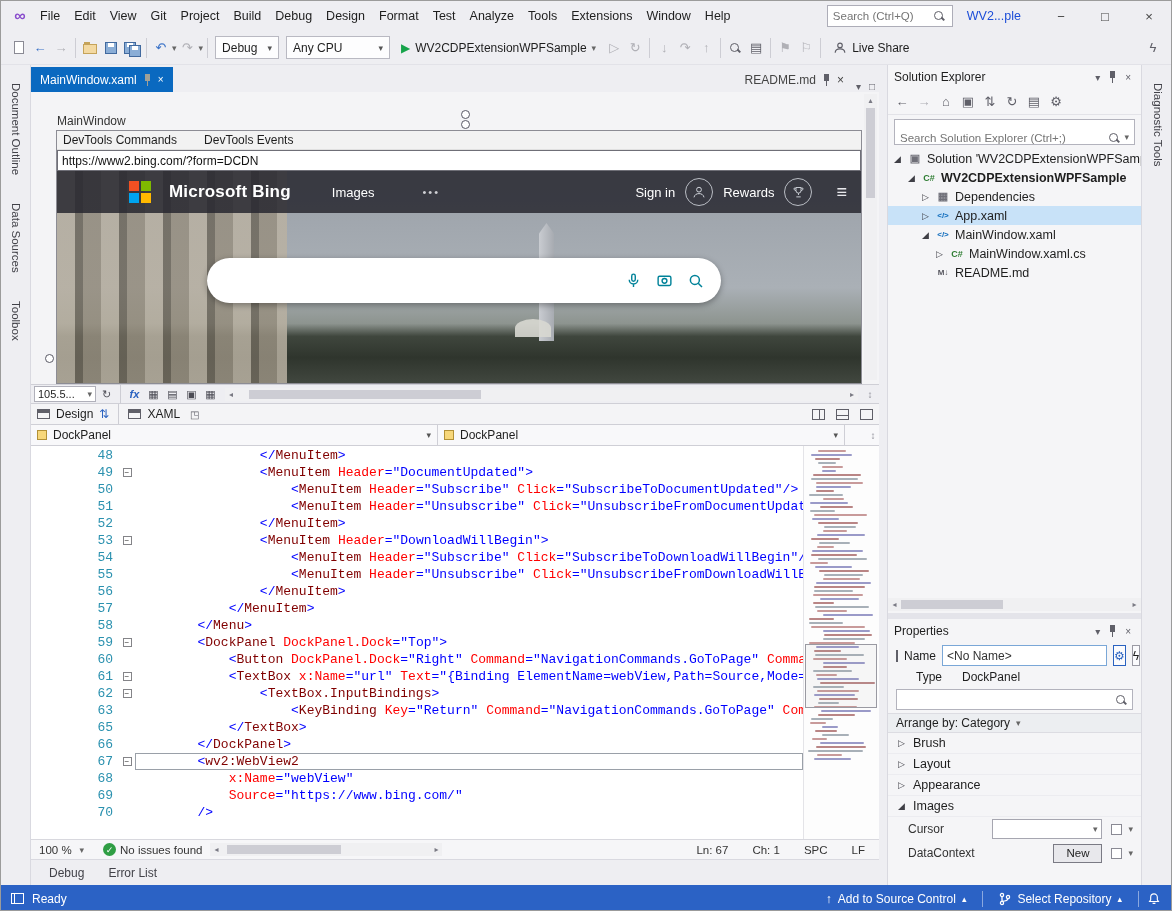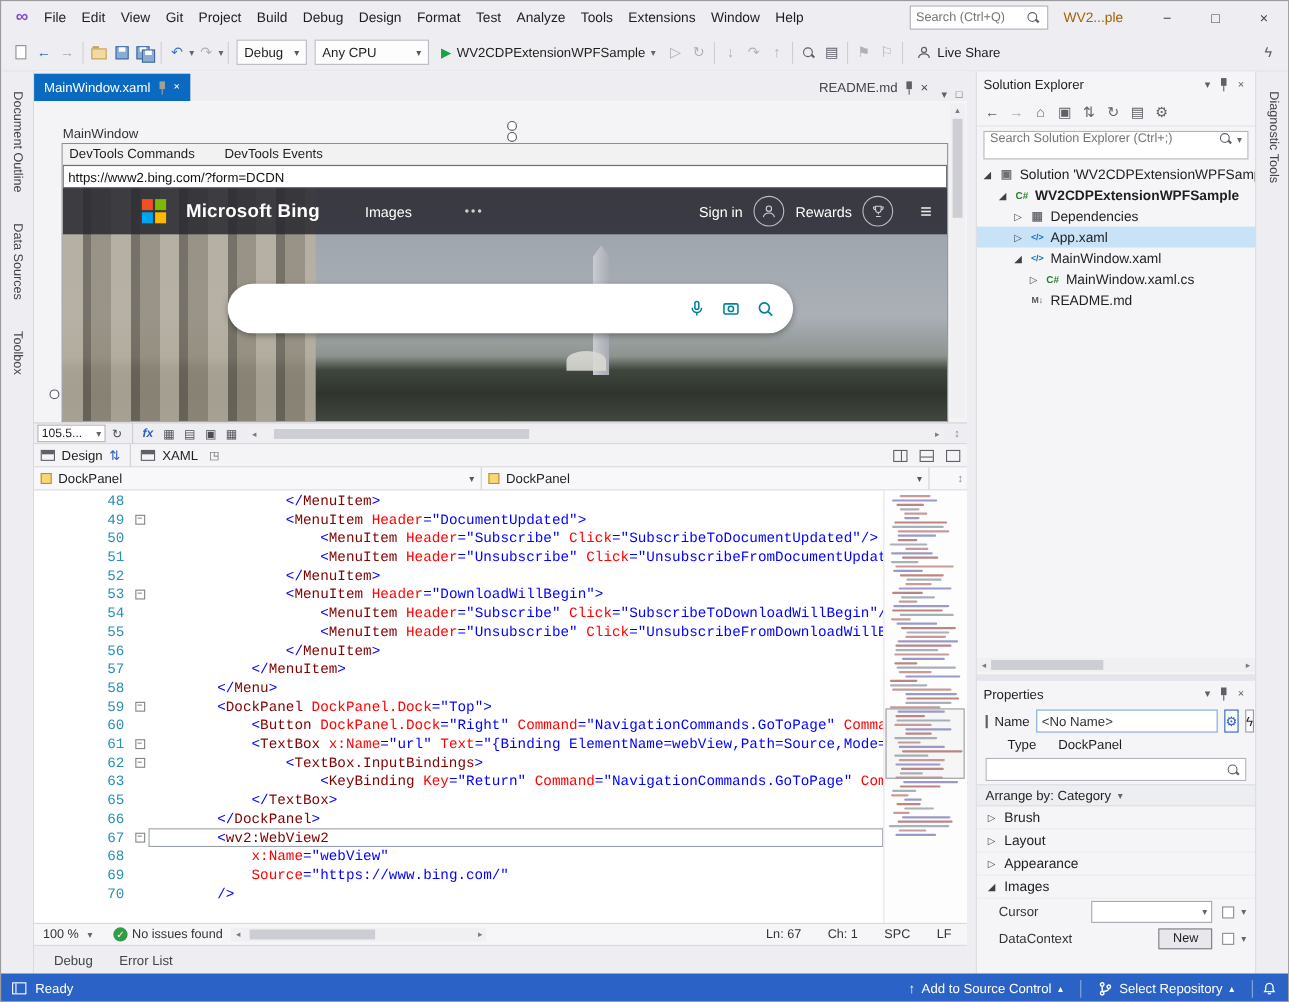--- a/index.html
+++ b/index.html
@@ -16,21 +16,21 @@
 
   
   #titlebar{left:0;top:0;width:100%;height:30px;display:flex;align-items:center;padding-left:6px}
   .vs-logo{color:#894ccc;font-weight:bold;font-size:16px;width:26px;text-align:center}
   .menu-item{padding:3px 7px;font-size:12.5px;border-radius:3px}
   #qsearch{width:126px;height:22px;background:#fff;border:1px solid #adadb8;display:flex;align-items:center;padding:0 5px;margin-left:8px}
   #qsearch input{border:none;outline:none;width:100px;font-size:11.5px;color:#5f5f66;font-family:"Liberation Sans",sans-serif;background:transparent}
   .mag{position:relative;width:12px;height:12px;display:inline-block}
   .mag::before{content:"";position:absolute;left:1px;top:1px;width:7px;height:7px;border:1.5px solid #5f5f68;border-radius:50%}
   .mag::after{content:"";position:absolute;left:8px;top:8px;width:4px;height:1.5px;background:#5f5f68;transform:rotate(45deg)}
-  #wtitle{padding:0 18px 0 14px;font-size:12.5px;color:#a16207;white-space:nowrap}
+  #wtitle{padding:0 18px 0 14px;font-size:12.5px;color:#1d4ed8;white-space:nowrap}
   .winbtn{width:44px;height:30px;display:flex;align-items:center;justify-content:center;font-size:13px;color:#444}
 
   
   #toolbar{left:0;top:30px;width:100%;height:34px;display:flex;align-items:center;padding:0 8px;gap:1px;border-bottom:1px solid #e2e2e8}
   .combo{height:23px;background:#fdfdfe;border:1px solid #b9b9c2;display:flex;align-items:center;padding:0 6px;gap:10px;font-size:12px;margin:0 3px}
   .combo .caret{font-size:9px;color:#555}
   .run-btn{height:24px;display:flex;align-items:center;gap:5px;padding:0 7px;font-size:12px;border-radius:2px}
   .run-btn .play{color:var(--run-green,#16a34a);font-size:12px}
   .caret{font-size:9px;color:#666}
   .floppy{position:relative;width:12px;height:12px;background:#8aadd6;border:1px solid #41699e}
@@ -138,21 +138,21 @@
   
   #right-splitter{left:878px;top:64px;width:8px;height:820px;background:#eeeef2}
   #right-panel{left:886px;top:64px;width:254px;height:820px;background:#f5f5f7;border-left:1px solid #d9d9e0}
   .panel-title{height:24px;display:flex;align-items:center;padding:0 6px;font-size:12px;color:#1e1e1e;gap:4px}
   .pt-ico{margin-left:auto}
   .pin{width:9px;height:12px;position:relative;display:inline-block}
   .pin::before{content:"";position:absolute;left:2px;top:0;width:5px;height:7px;background:#5f5f68}
   .pin::after{content:"";position:absolute;left:4px;top:7px;width:1px;height:5px;background:#5f5f68}
   #solution-explorer{position:absolute;left:0;top:0;width:100%;height:548px;overflow:hidden}
   #se-toolbar{height:26px;display:flex;align-items:center;padding:0 4px;gap:2px;border-bottom:1px solid #e3e3e8}
-  .se-search{margin:4px 6px;height:22px;background:#fff;border:1px solid #b3b3bd;display:flex;align-items:flex-end;padding:12px 5px;gap:4px}
+  .se-search{margin:4px 6px;height:22px;background:#fff;border:1px solid #b3b3bd;display:flex;align-items:flex-start;padding:12px 5px;gap:4px}
   .se-search input{flex:1;border:none;outline:none;font-size:11.5px;color:#6a6a72;background:transparent;font-family:"Liberation Sans",sans-serif}
   #se-tree{margin-top:2px}
   .tree-row{height:19px;display:flex;align-items:center;font-size:12.5px;gap:4px;white-space:nowrap;overflow:hidden}
   .tree-row.selected{background:var(--selection,#c8e2f8)}
   .tree-row .arrow{width:11px;font-size:9px;color:#3f3f46;text-align:center;flex:none}
   .fi{width:16px;flex:none;text-align:center;font-weight:bold}
   .fi-sol{color:#6f6f78;font-size:11px}
   .fi-proj,.fi-cs{color:#2e7d32;font-size:9px}
   .fi-dep{color:#6f6f78;font-size:11px}
   .fi-xaml{color:#0f6cbd;font-size:8px}

